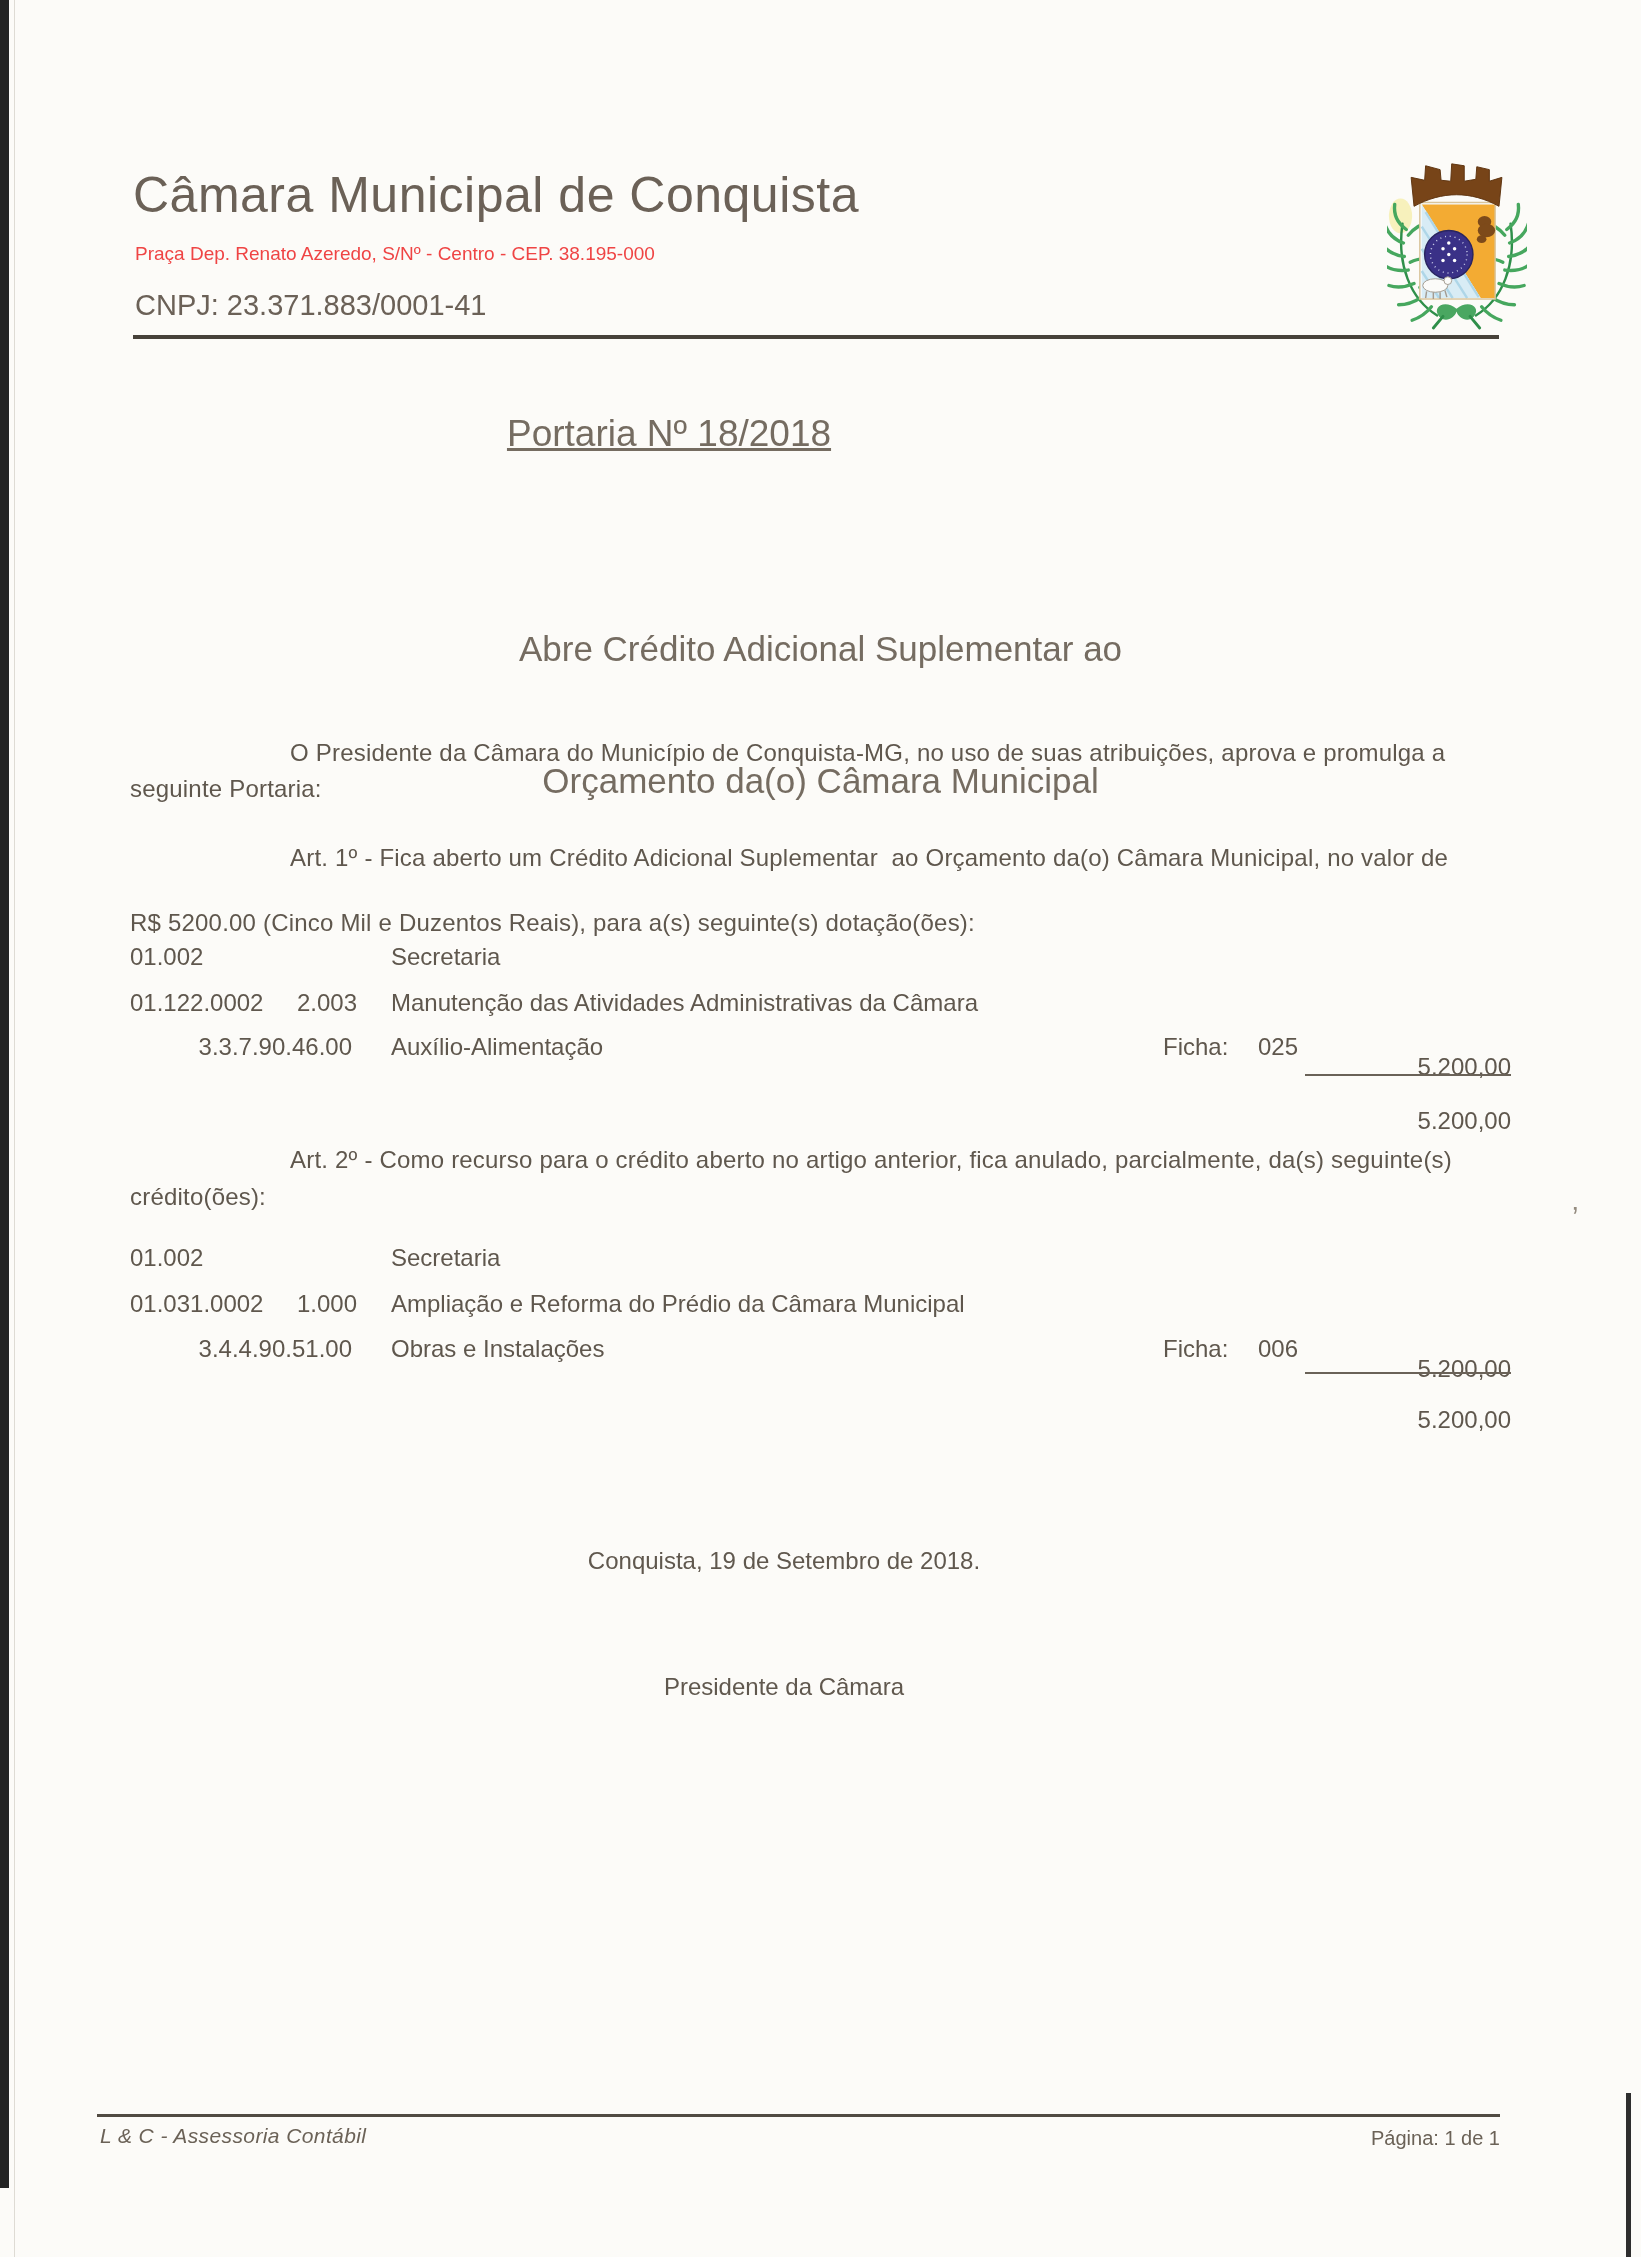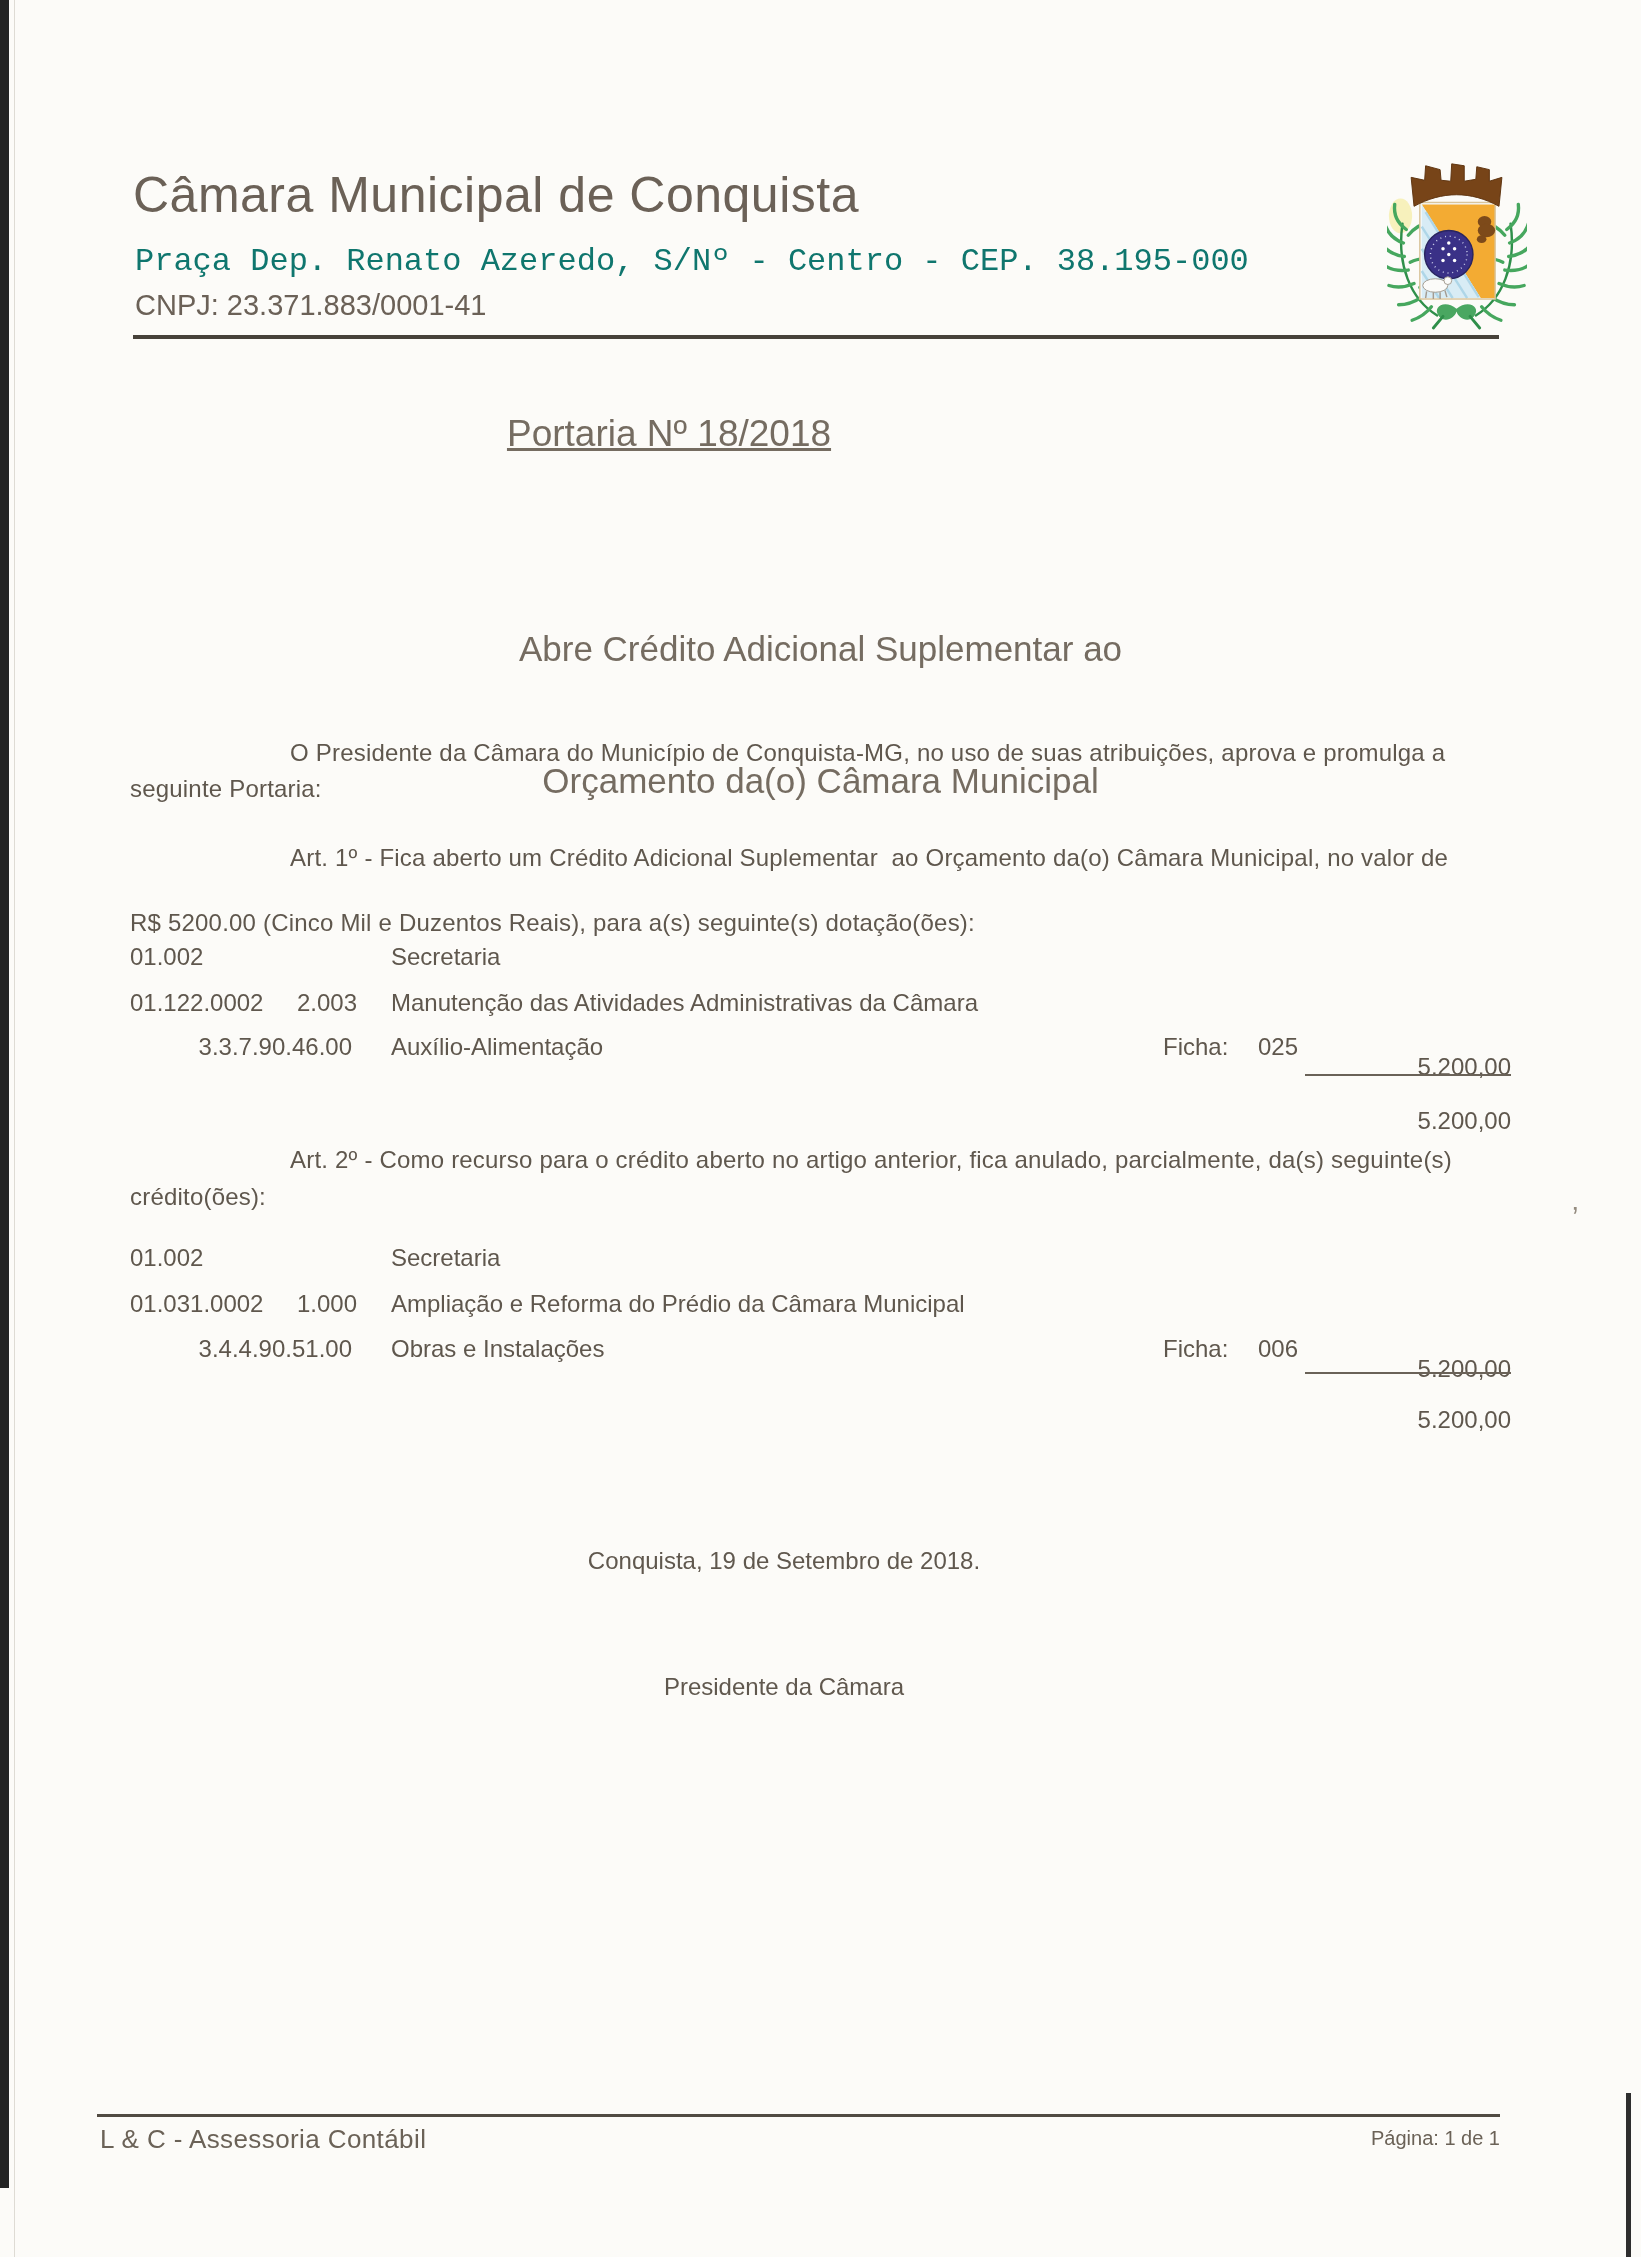--- a/index.html
+++ b/index.html
@@ -8,21 +8,21 @@
     background:#fcfbf8;overflow:hidden;
     font-family:"Liberation Sans",sans-serif;color:#60584e;
   }
   .abs{position:absolute;white-space:pre;}
   
   .scan-left{position:absolute;left:0;top:0;width:8.7px;height:2188px;background:#242424;}
   .scan-left-faint{position:absolute;left:13.5px;top:0;width:1.9px;height:2257px;background:#dedbd4;}
   .scan-right{position:absolute;left:1626px;top:2093px;width:4.8px;height:164px;background:#2e2e2e;}
   
   .org-name{left:133px;top:166px;font-size:50px;letter-spacing:0.5px;color:#6b6157;}
-  .org-address{left:135px;top:243px;font-size:32px;color:#0f766e;font-family:Liberation Mono, monospace;}
+  .org-address{left:135px;top:243px;font-size:19px;color:#ef4444;}
   .org-cnpj{left:135px;top:289px;font-size:29px;color:#6b6157;}
   .header-rule{position:absolute;left:133px;top:335px;width:1366px;height:3.9px;background:#47423a;}
   .emblem{position:absolute;left:1387px;top:154px;width:140px;height:179px;}
   
   .doc-title{left:0;top:413px;width:1338px;text-align:center;font-size:37px;color:#756c61;text-decoration:underline;}
   .doc-subtitle{left:0;top:539px;width:1641px;text-align:center;font-size:35px;line-height:44px;color:#756c61;}
   
   .bl{font-size:24px;color:#5f574d;letter-spacing:0.2px;}
   .p1-l1{left:290px;top:739px;}
   .p1-l2{left:130px;top:775px;}
@@ -40,21 +40,21 @@
   .c1{left:130px;} .c2{left:297px;} .c3{left:391px;}
   .cf-label{left:1163px;} .cf-num{left:1258px;} .c-amt{left:1332px;}
   .total-rule1{position:absolute;left:1305px;top:1074px;width:206px;height:1.9px;background:#6a6258;}
   .total-rule2{position:absolute;left:1305px;top:1372px;width:206px;height:1.9px;background:#6a6258;}
   .b1-total{top:1087px;} .b2-total{top:1386px;}
   
   .date-line{left:130px;top:1547px;width:1308px;text-align:center;font-size:24px;color:#60584e;}
   .signature{left:130px;top:1673px;width:1308px;text-align:center;font-size:24px;color:#60584e;}
   
   .footer-rule{position:absolute;left:97px;top:2114px;width:1403px;height:2.9px;background:#514b43;}
-  .footer-left{left:100px;top:2124px;font-size:26px;color:#6b6257;letter-spacing:0.4px;}
+  .footer-left{left:100px;top:2124px;font-size:21px;color:#6b6257;letter-spacing:0.4px;font-style:italic;}
   .footer-right{left:1210px;top:2127px;width:290px;text-align:right;font-size:20px;color:#6b6257;}
 </style>
 </head>
 <body>
 
 <div class="page">
 
   <div class="scan-left"></div>
   <div class="scan-left-faint"></div>
   <div class="scan-right"></div>

